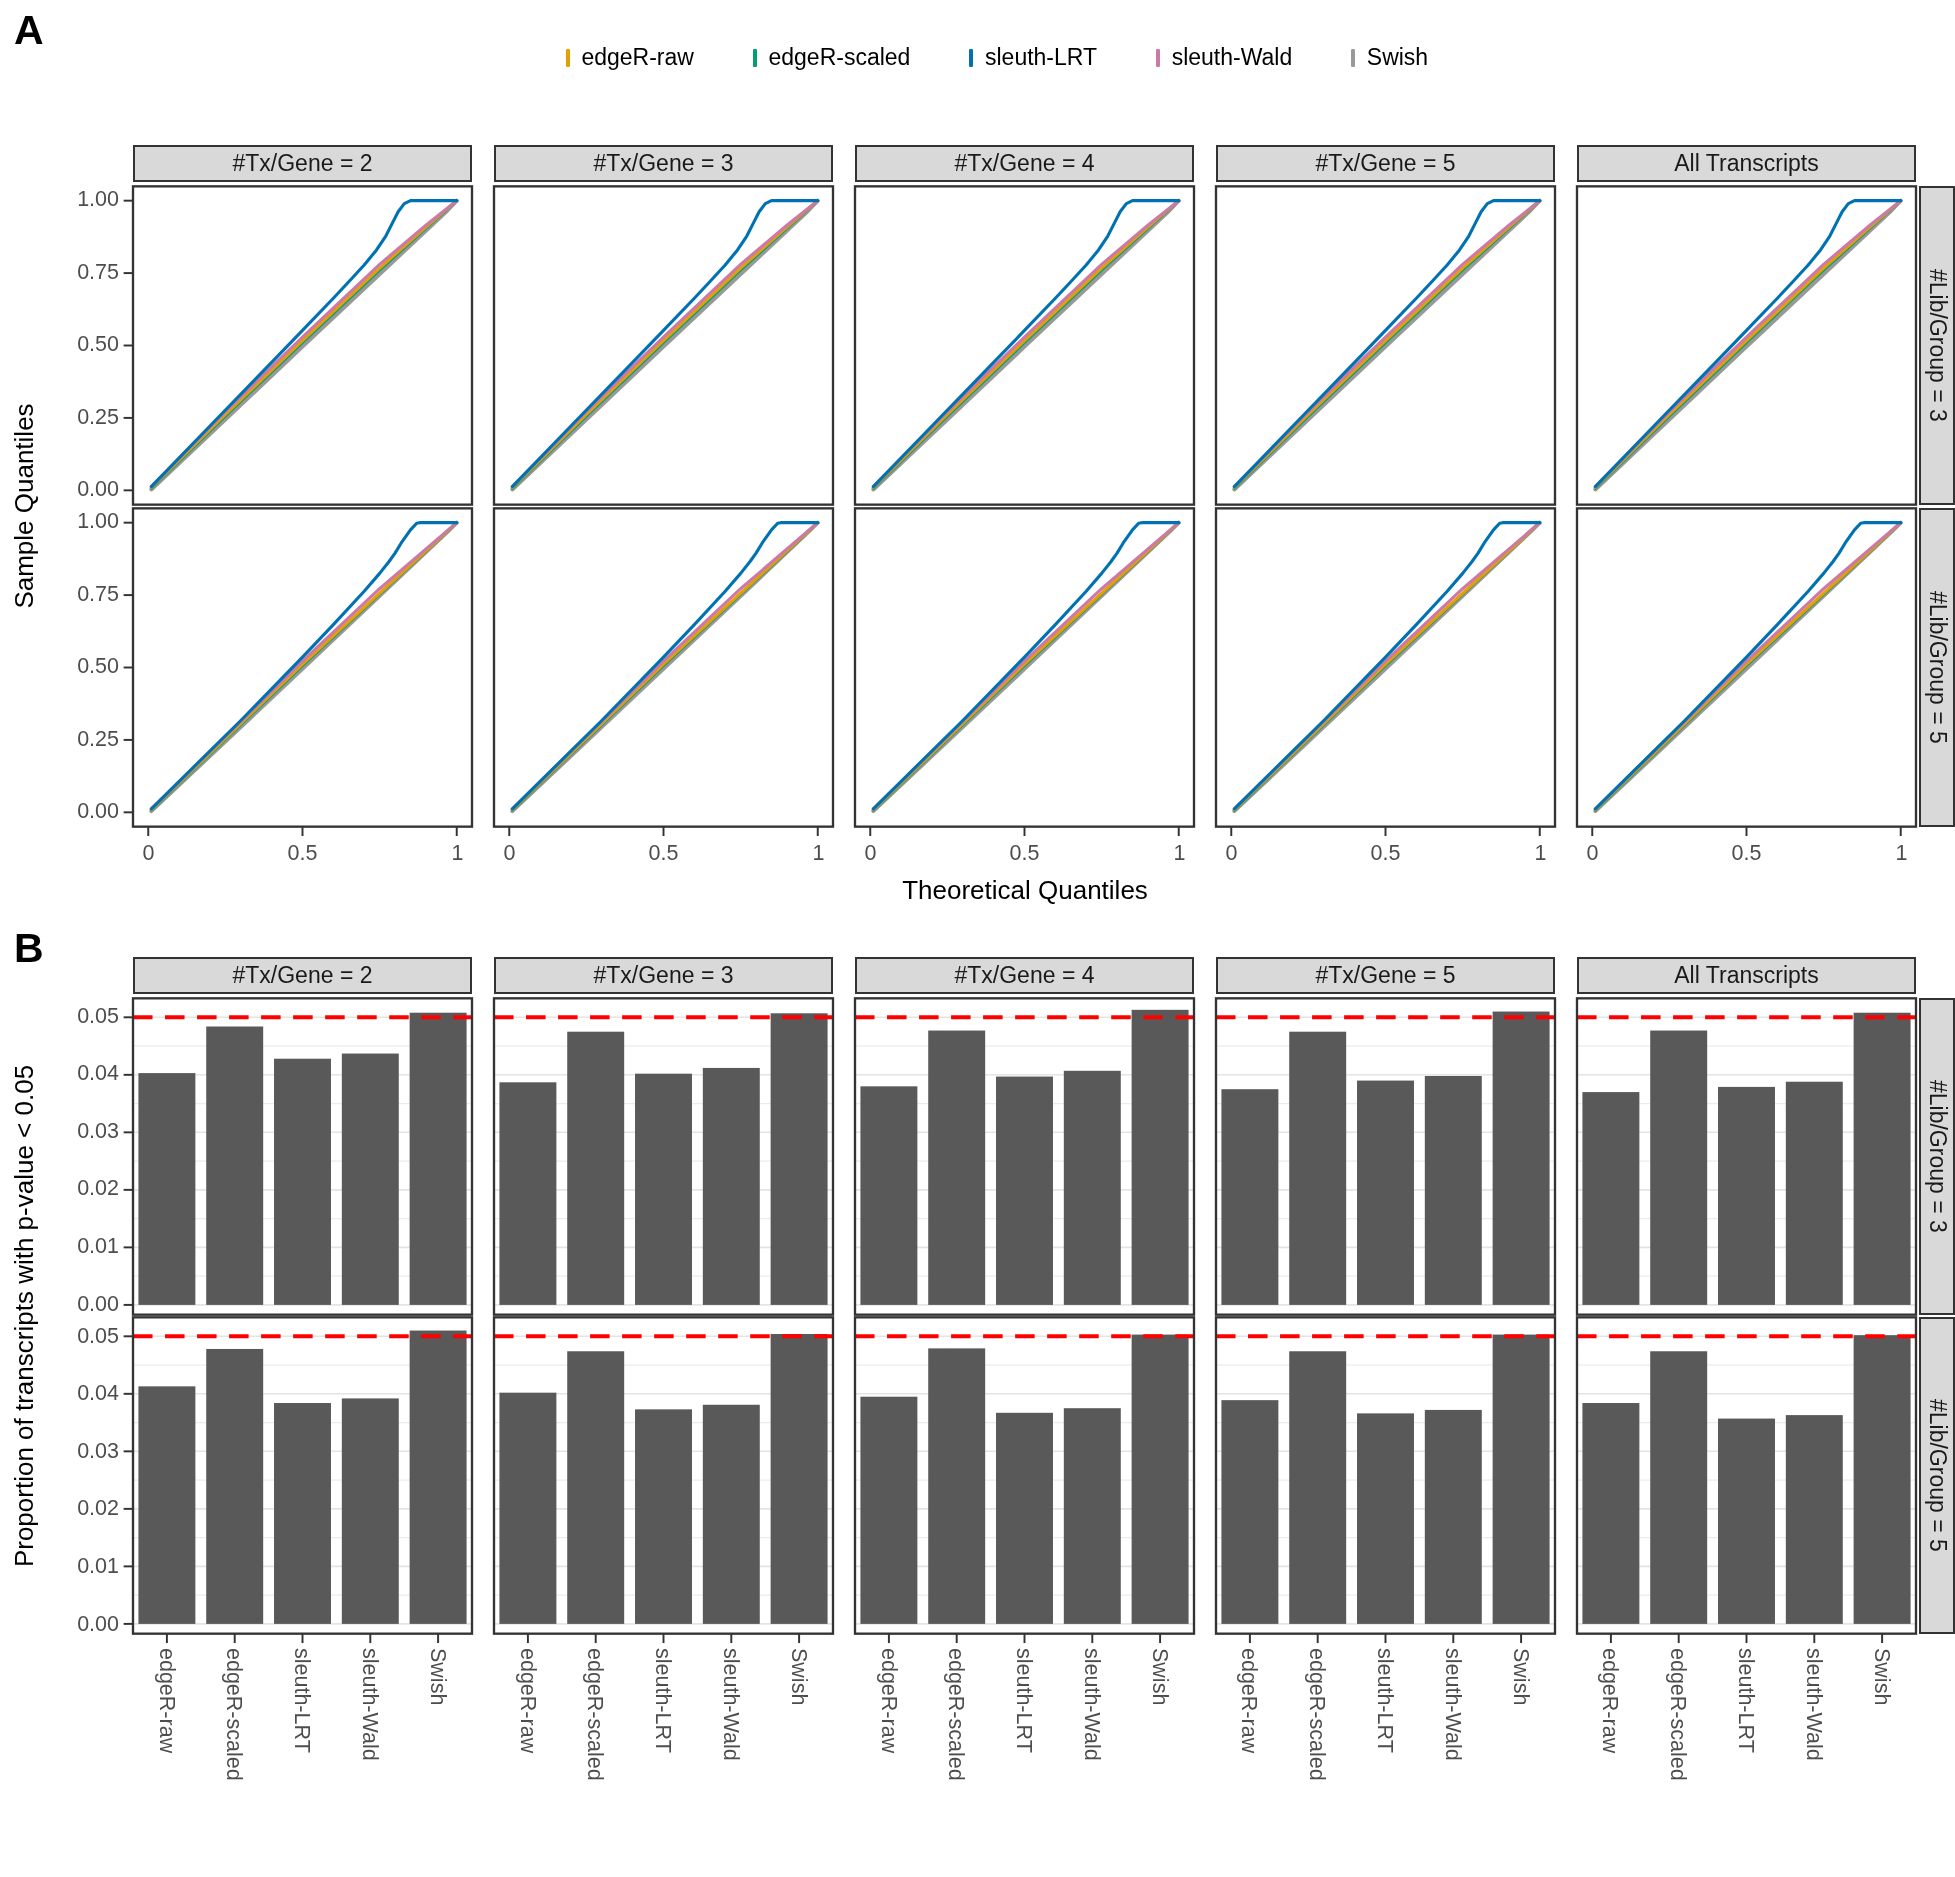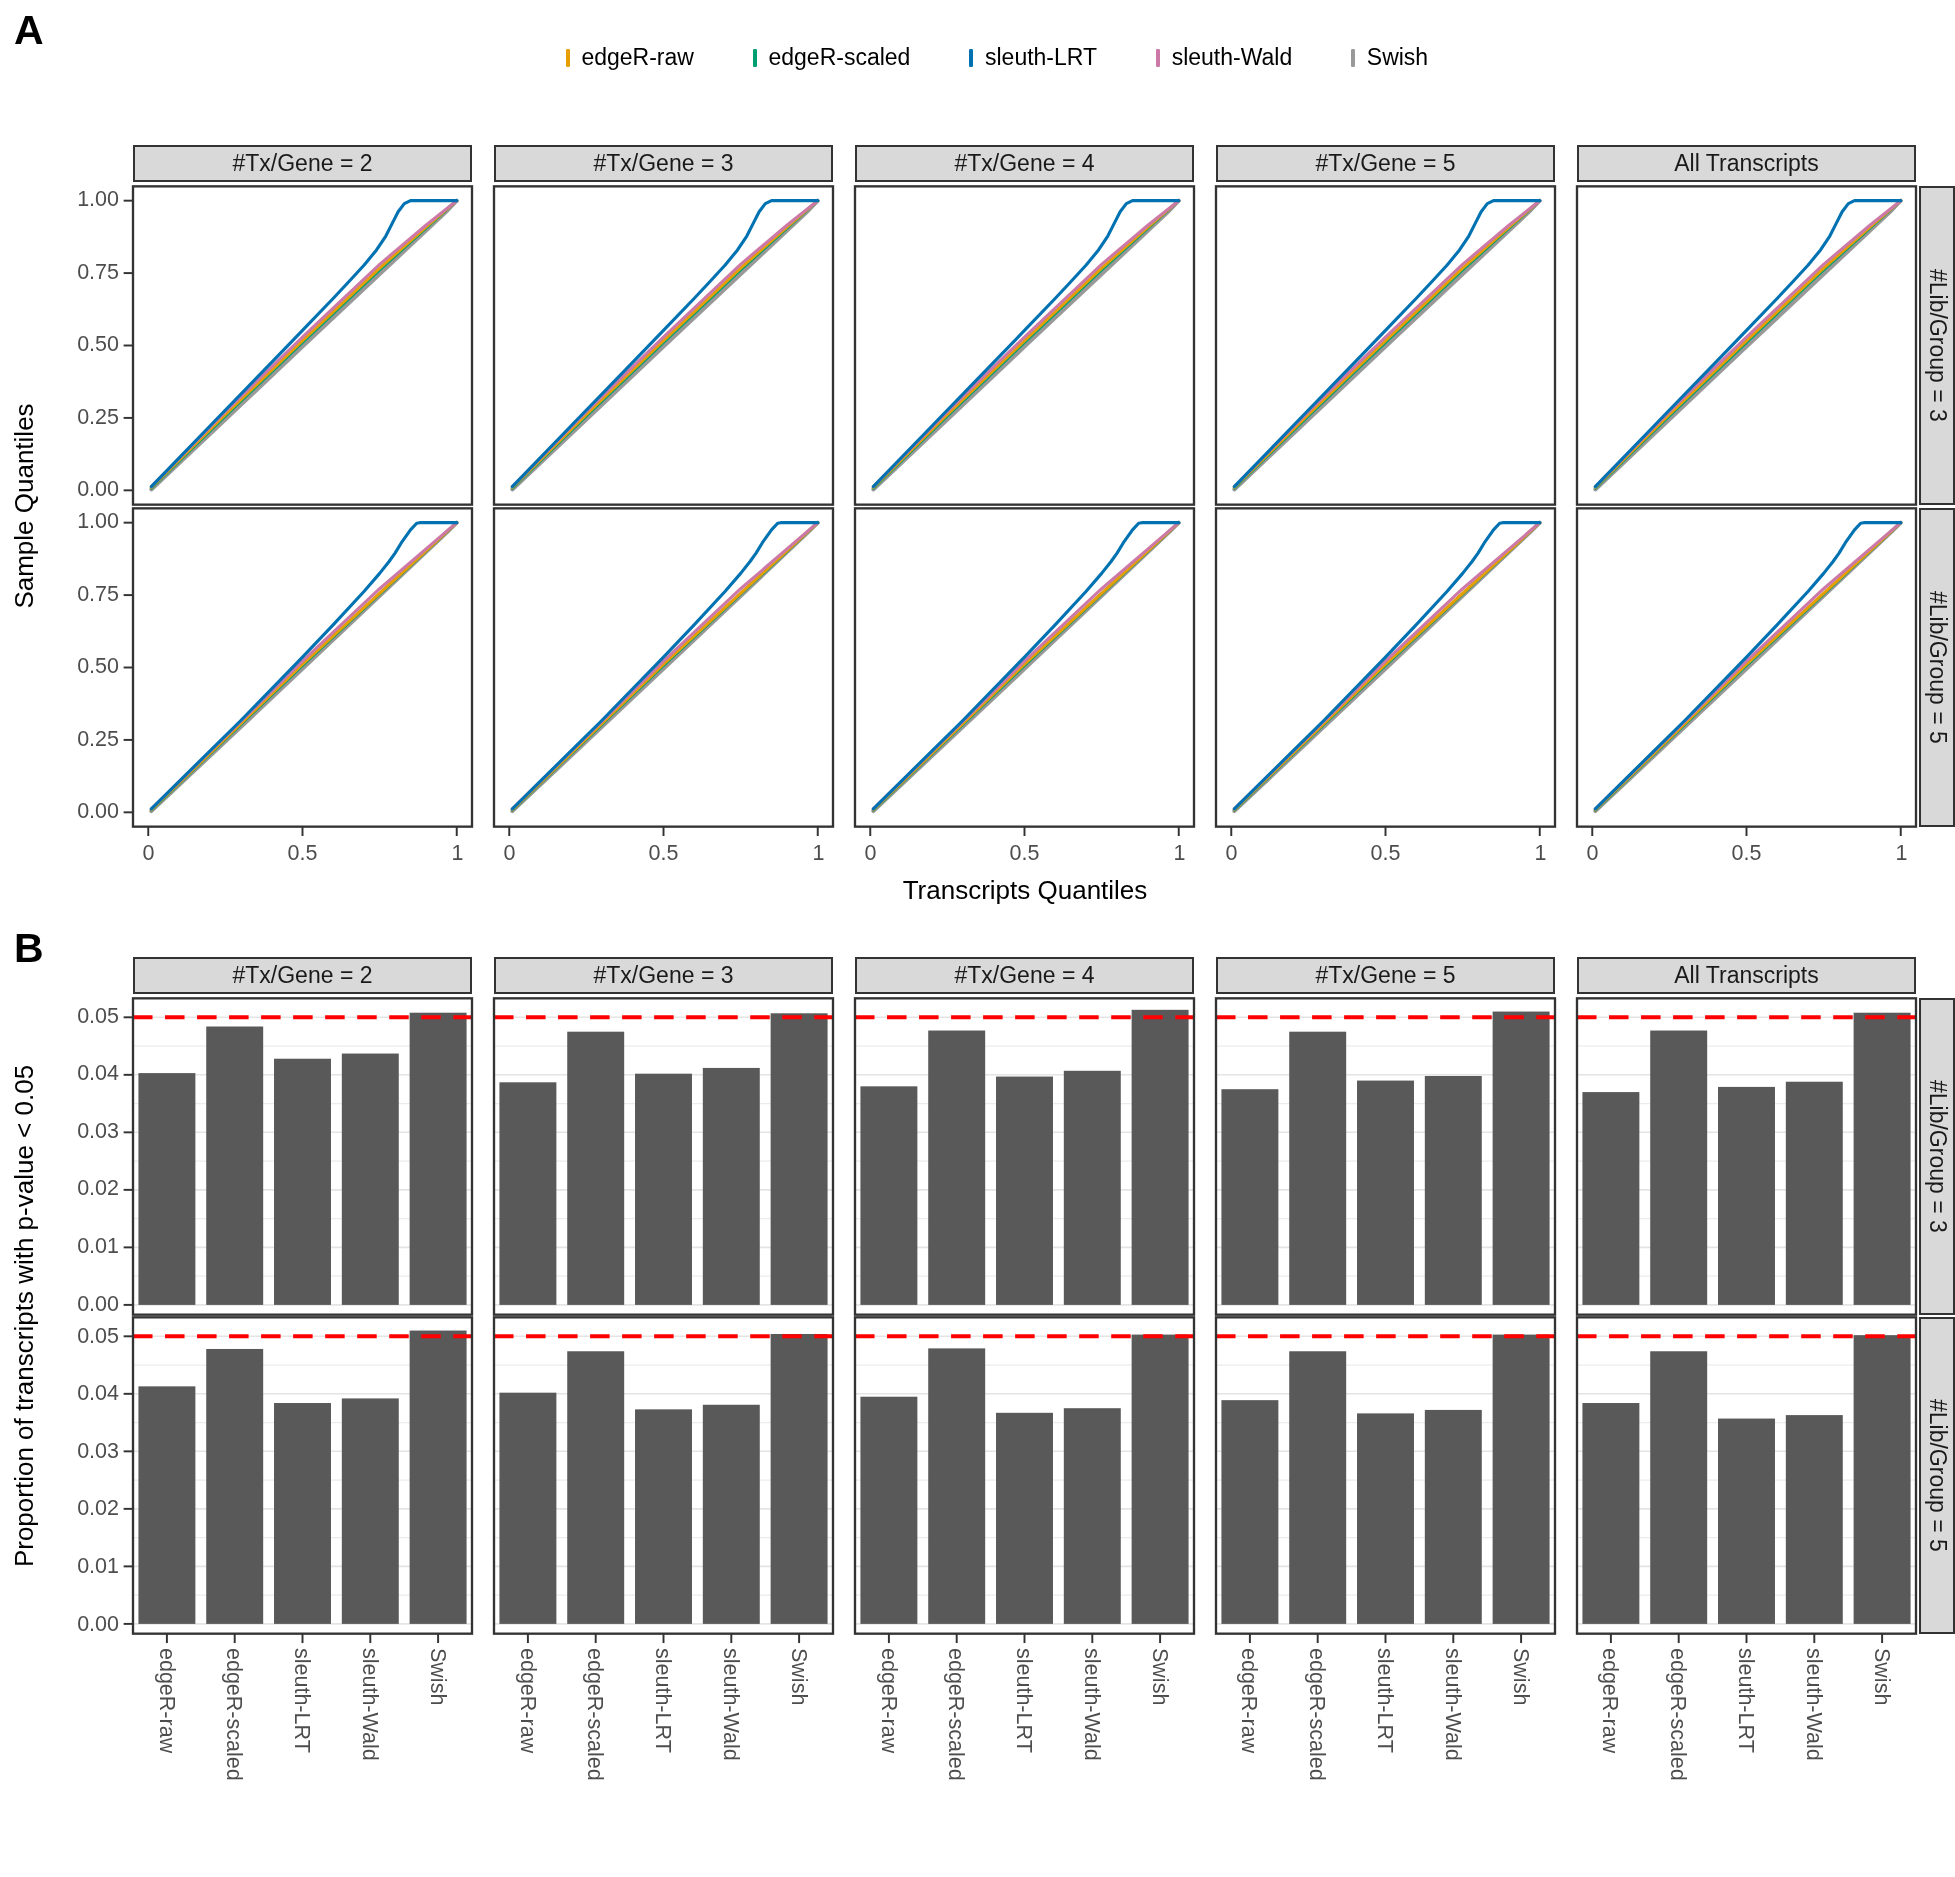--- a/index.html
+++ b/index.html
@@ -42,21 +42,21 @@
       <div class="legend-item">
         <span class="legend-key" style="background: rgb(204, 121, 167);"></span>
         <span class="legend-label">sleuth-Wald</span>
       </div>
       <div class="legend-item">
         <span class="legend-key" style="background: rgb(153, 153, 153);"></span>
         <span class="legend-label">Swish</span>
       </div>
     </div>
   <div class="axis-title v-title" style="left:24px;top:506px;">Sample Quantiles</div>
-  <div class="axis-title" style="left:1025px;top:875px;transform:translateX(-50%);">Transcripts Quantiles</div>
+  <div class="axis-title" style="left:1025px;top:875px;transform:translateX(-50%);">Theoretical Quantiles</div>
 
   <div class="panel-label" style="left:14px;top:925px;">B</div>
   <div class="axis-title v-title" style="left:24px;top:1316px;">Proportion of transcripts with p-value &lt; 0.05</div>
 <div class="strip" style="left: 133px; top: 145px; width: 339px; height: 37px;">#Tx/Gene = 2</div>
     <div class="strip" style="left: 494px; top: 145px; width: 339px; height: 37px;">#Tx/Gene = 3</div>
     <div class="strip" style="left: 855px; top: 145px; width: 339px; height: 37px;">#Tx/Gene = 4</div>
     <div class="strip" style="left: 1216px; top: 145px; width: 339px; height: 37px;">#Tx/Gene = 5</div>
     <div class="strip" style="left: 1577px; top: 145px; width: 339px; height: 37px;">All Transcripts</div>
     <div class="strip strip-v" style="left: 1919px; top: 186px; width: 36px; height: 319px;">#Lib/Group = 3</div>
     <div class="strip strip-v" style="left: 1919px; top: 508px; width: 36px; height: 319px;">#Lib/Group = 5</div>

